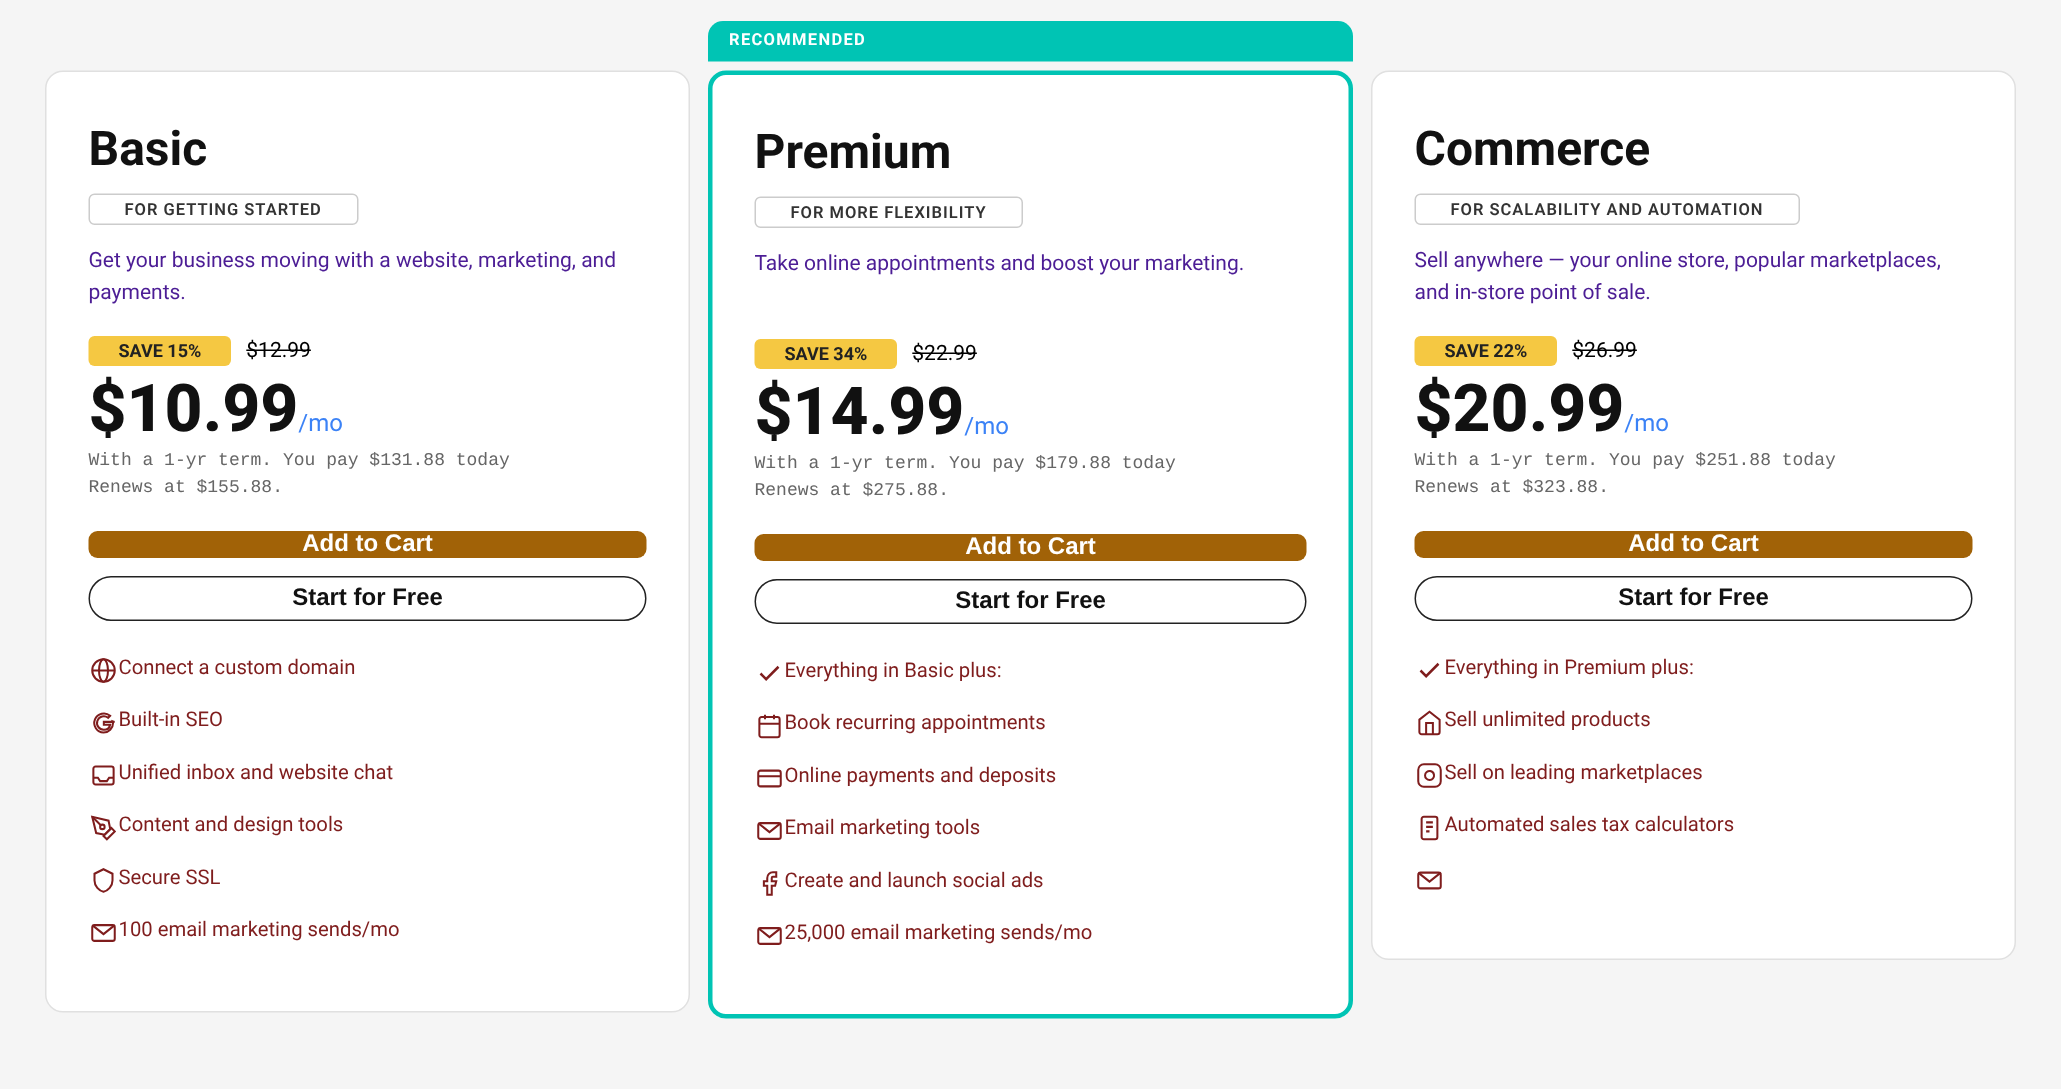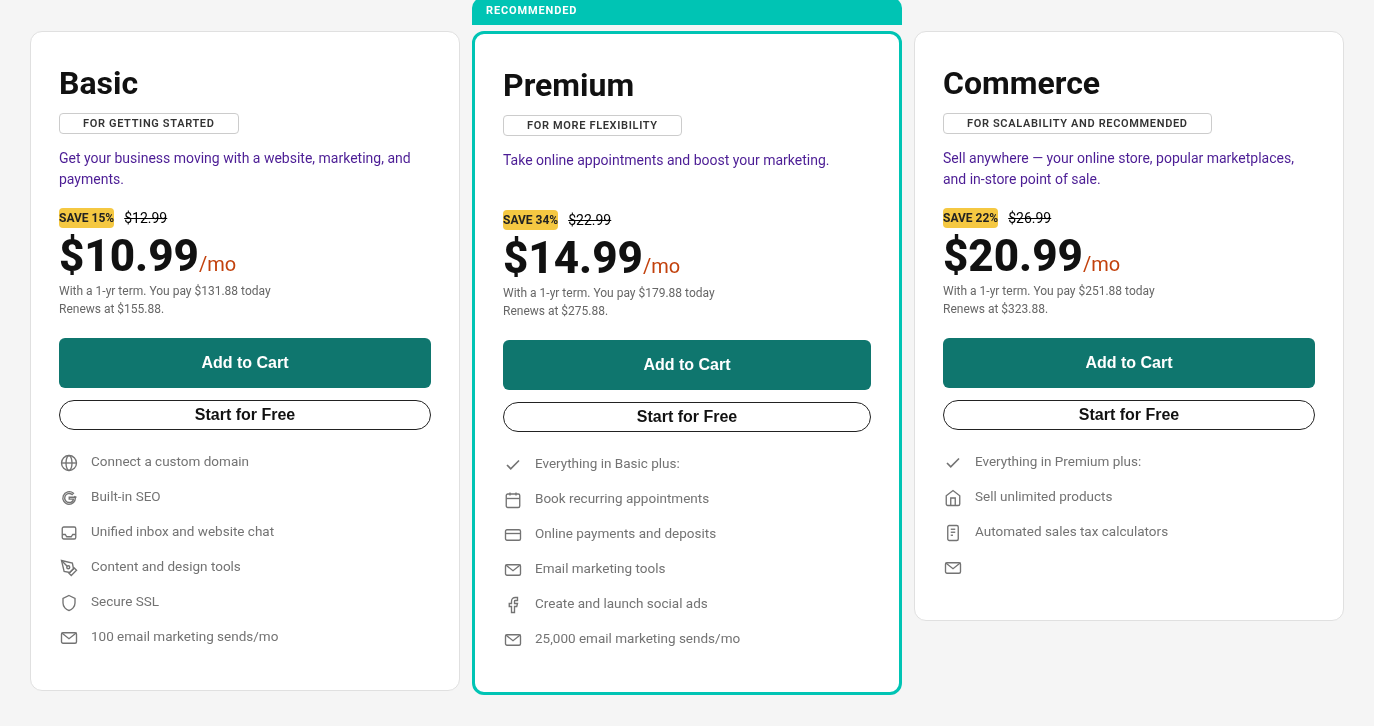--- a/index.html
+++ b/index.html
@@ -77,53 +77,53 @@
       display: flex;
       align-items: center;
       gap: 10px;
       margin-bottom: 6px;
     }
     .save-badge {
       background: #f5c842;
       color: #222;
       font-size: 12px;
       font-weight: 700;
-      padding: 3px 0;
+      padding: 3px 20px;
       border-radius: 4px;
     }
     .original-price {
       font-size: 14px;
       color: #000000;
       text-decoration: line-through;
     }
     .price-main {
       font-size: 44px;
       font-weight: 800;
       color: #111;
       line-height: 1;
       margin-bottom: 4px;
     }
     .price-main span.per-mo {
-      font-size: 20px;
+      font-size: 16px;
       font-weight: 400;
-      color: #c2410c;
+      color: #3b82f6;
     }
     .price-note {
       font-size: 12px;
       color: #666;
       margin-bottom: 20px;
       line-height: 1.5;
+      font-family: Liberation Mono, monospace;
     }
     .btn-add-cart {
       width: 100%;
-      background: #0f766e;
+      background: #a16207;
       color: #fff;
       border: none;
       border-radius: 6px;
-      padding: 16px;
       font-size: 16px;
       font-weight: 700;
       cursor: pointer;
       margin-bottom: 12px;
       display: block;
       text-align: center;
     }
     .btn-start-free {
       width: 100%;
       background: #fff;
@@ -138,23 +138,22 @@
       display: block;
       text-align: center;
     }
     .features-list {
       list-style: none;
       padding: 0;
     }
     .features-list li {
       display: flex;
       align-items: flex-start;
-      gap: 12px;
       font-size: 13.5px;
-      color: #737373;
+      color: #7f1d1d;
       margin-bottom: 14px;
       line-height: 1.4;
     }
     .feature-icon {
       width: 20px;
       height: 20px;
       flex-shrink: 0;
       display: flex;
       align-items: center;
       justify-content: center;
@@ -313,21 +312,21 @@
           <svg viewBox="0 0 24 24" fill="none" stroke="currentColor" stroke-width="1.8">
               <rect x="2" y="5" width="20" height="14" rx="2"></rect>
               <polyline points="2,5 12,13 22,5"></polyline>
             </svg>
         </span>
         <span>25,000 email marketing sends/mo</span>
       </li>
     </ul></div>
     <div class="plan-card">
     <div class="plan-name">Commerce</div>
-    <div class="plan-tag">FOR SCALABILITY AND RECOMMENDED</div>
+    <div class="plan-tag">FOR SCALABILITY AND AUTOMATION</div>
     <div class="plan-desc">Sell anywhere — your online store, popular marketplaces, and in-store point of sale.</div>
     <div class="price-row">
       <span class="save-badge">SAVE 22%</span>
       <span class="original-price">$26.99</span>
     </div>
     <div class="price-main">$20.99<span class="per-mo">/mo</span></div>
     <div class="price-note">With a 1-yr term. You pay $251.88 today<br>Renews at $323.88.</div>
     <button class="btn-add-cart">Add to Cart</button>
     <button class="btn-start-free">Start for Free</button>
     <ul class="features-list">
@@ -344,20 +343,30 @@
       <li>
         <span class="feature-icon">
           <svg viewBox="0 0 24 24" fill="none" stroke="currentColor" stroke-width="1.8">
               <path d="M3 9l9-7 9 7v11a2 2 0 0 1-2 2H5a2 2 0 0 1-2-2z"></path>
               <polyline points="9,22 9,12 15,12 15,22"></polyline>
             </svg>
         </span>
         <span>Sell unlimited products</span>
       </li>
 
+      <li>
+        <span class="feature-icon">
+          <svg viewBox="0 0 24 24" fill="none" stroke="currentColor" stroke-width="1.8">
+              <rect x="2" y="2" width="20" height="20" rx="5"></rect>
+              <path d="M16 11.37A4 4 0 1 1 12.63 8 4 4 0 0 1 16 11.37z"></path>
+              <line x1="17.5" y1="6.5" x2="17.51" y2="6.5"></line>
+            </svg>
+        </span>
+        <span>Sell on leading marketplaces</span>
+      </li>
 
 
       <li>
         <span class="feature-icon">
           <svg viewBox="0 0 24 24" fill="none" stroke="currentColor" stroke-width="1.8">
               <rect x="5" y="2" width="14" height="20" rx="2"></rect>
               <line x1="9" y1="7" x2="15" y2="7"></line>
               <line x1="9" y1="11" x2="15" y2="11"></line>
               <line x1="9" y1="15" x2="12" y2="15"></line>
             </svg>

